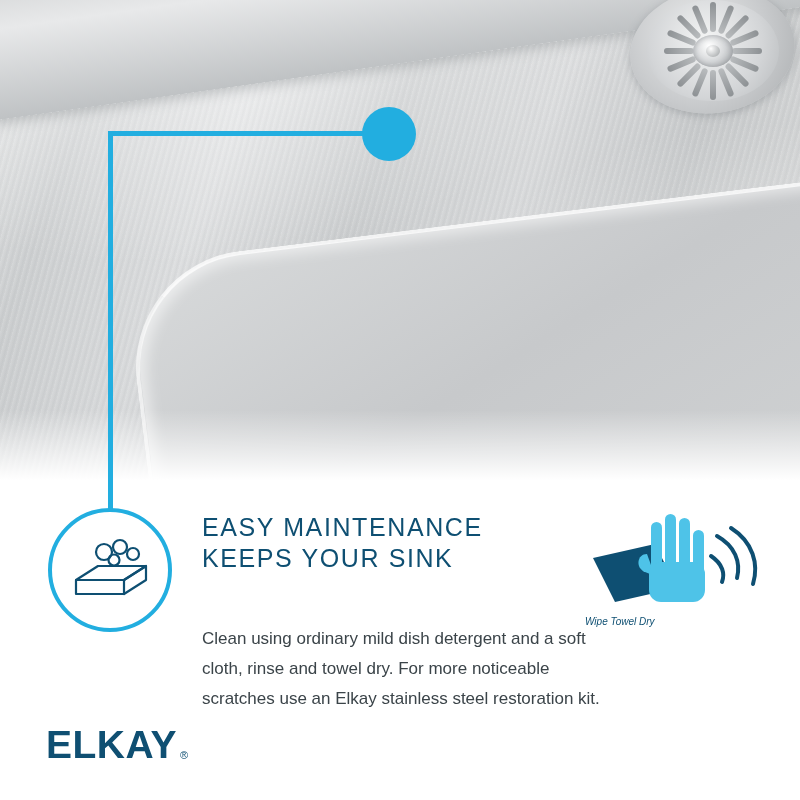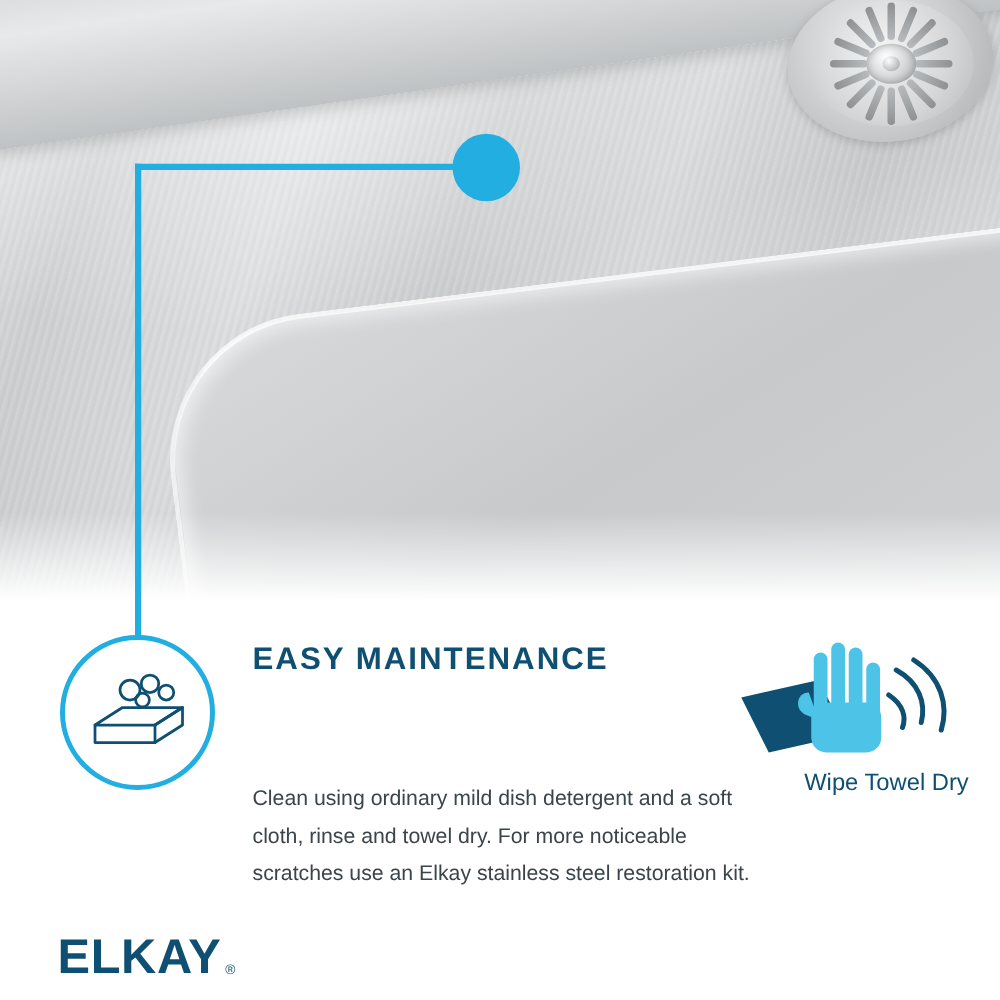--- a/index.html
+++ b/index.html
@@ -214,21 +214,21 @@
     height: 80px;
   }
 
   
   .headline {
     position: absolute;
     left: 202px;
     top: 512px;
     width: 360px;
     color: #0e4f72;
-    font-weight: bold;
+    font-weight: normal;
     font-size: 25px;
     line-height: 31px;
     letter-spacing: 1.6px;
   }
   .body-copy {
     position: absolute;
     left: 202px;
     top: 624px;
     width: 400px;
     color: #3b4449;
@@ -242,34 +242,34 @@
     left: 585px;
     top: 510px;
     width: 190px;
     height: 130px;
   }
   .wipe-caption {
     position: absolute;
     left: 585px;
     top: 616px;
     width: 190px;
-    text-align: right;
+    text-align: left;
     color: #0e4f72;
-    font-size: 19px;
+    font-size: 10px;
+    font-style: italic;
   }
 
   
   .logo {
     position: absolute;
     left: 46px;
     top: 728px;
     height: 36px;
     display: flex;
     align-items: flex-end;
-    margin-top: 21px;
   }
   .logo-text {
     font-family: "Liberation Sans", sans-serif;
     font-weight: bold;
     font-size: 39px;
     letter-spacing: 0.5px;
     color: #0f4f72;
     line-height: 1;
   }
   .logo-reg {
@@ -337,20 +337,21 @@
         <circle cx="34" cy="22" r="8"></circle>
         <circle cx="50" cy="17" r="7"></circle>
         <circle cx="63" cy="24" r="6"></circle>
         <circle cx="44" cy="30" r="5.5"></circle>
       </g>
     </svg>
   </div>
 
   <div class="headline">
     <div>EASY MAINTENANCE</div>
+    <div>KEEPS YOUR SINK</div>
   </div>
 
   <div class="body-copy">Clean using ordinary mild dish detergent and a soft cloth, rinse and towel dry. For more noticeable scratches use an Elkay stainless steel restoration kit.</div>
 
   <div class="wipe-block">
     <svg viewBox="0 0 190 120" width="190" height="120" aria-hidden="true">
 
       <path d="M8 48 L70 34 L92 78 L30 92 Z" fill="#0e4f72"></path>
 
       <g fill="#4ec3e8">

